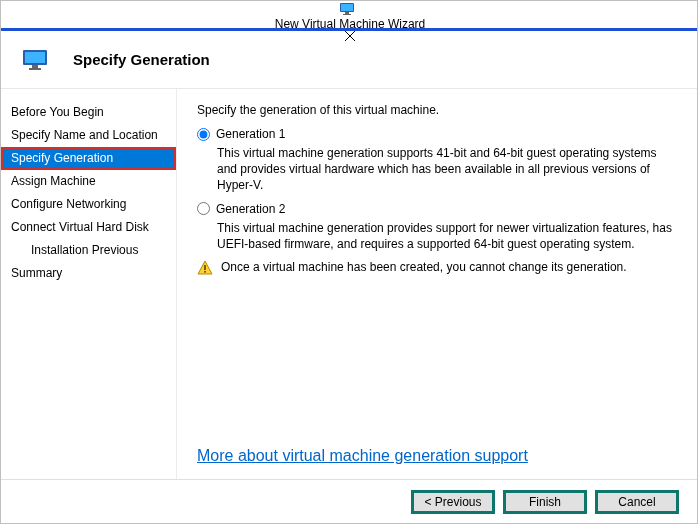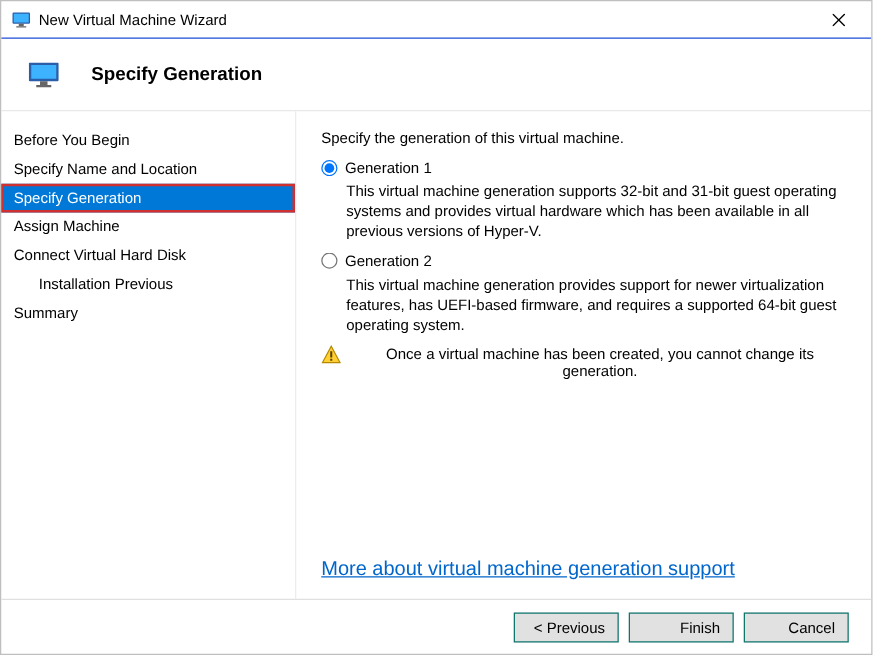--- a/index.html
+++ b/index.html
@@ -12,21 +12,22 @@
     width: 698px;
     height: 524px;
     overflow: hidden;
     border: 1px solid #bfbfbf;
   }
   .titlebar {
     height: 30px;
     display: flex;
     align-items: center;
     padding: 0 6px 0 8px;
-    border-bottom: 1px solid #1d4ed8;
+    border-bottom: 3px solid #1d4ed8;
+    flex-direction: column;
   }
   .titlebar .app-icon-wrap { width: 16px; height: 16px; margin-right: 6px; display:flex; align-items:center; justify-content:center;}
   .titlebar .title { flex: 1; }
   .titlebar .close {
     width: 40px; height: 30px;
     display:flex; align-items:center; justify-content:center;
     font-size: 14px;
     cursor: pointer;
   }
   .header {
@@ -36,21 +37,21 @@
     padding: 0 0 0 22px;
     border-bottom: 1px solid #e8e8e8;
   }
   .header .big-icon-wrap { width:24px; height:24px; margin-right: 26px; display:flex;align-items:center;justify-content:center;}
   .header .page-title { font-size: 15px; font-weight: 700; }
   .body {
     display: flex;
     height: 390px;
   }
   .sidebar {
-    width: 236px;
+    width: 176px;
     padding: 12px 0 0 0;
     border-right: 1px solid #ececec;
   }
   .step {
     padding: 4px 10px 4px 10px;
     line-height: 15px;
     cursor: pointer;
   }
   .step.selected {
     background: #0078d7;
@@ -83,26 +84,25 @@
     display:flex;
     align-items:center;
     justify-content:flex-end;
     padding: 0 18px;
     gap: 8px;
   }
   .btn {
     min-width: 84px;
     height: 24px;
     background: #e1e1e1;
-    border: 1px solid #0f766e;
+    border: 3px solid #0f766e;
     font-family: inherit;
     font-size: 12px;
     cursor: pointer;
     padding: 0 10px;
-    text-align: right;
   }
   .btn.primary-outline {
     outline: 2px solid #d13030;
     outline-offset: 2px;
   }
   
   .mon-screen { fill:#3db2ff; }
   .mon-frame { fill:#2a5ea8; }
   .mon-stand { fill:#666; }
 </style>
@@ -139,34 +139,35 @@
   <span class="page-title">Specify Generation</span>
 </div>
 
 <div class="body">
 
   <div class="sidebar" id="sidebar">
       <div class="step">Before You Begin</div>
       <div class="step">Specify Name and Location</div>
       <div class="step selected">Specify Generation</div>
       <div class="step">Assign Machine</div>
+      <div class="step">Configure Networking</div>
       <div class="step">Connect Virtual Hard Disk</div>
       <div class="step indent">Installation Previous</div>
       <div class="step">Summary</div>
     </div>
 
   <div class="content">
     <div class="content-scroll">
       <div class="intro">Specify the generation of this virtual machine.</div>
       <div id="options">
           <div class="option-row">
             <input type="radio" name="gen" checked="" style="">
             <span>Generation 1</span>
           </div>
-          <div class="option-desc">This virtual machine generation supports 32-bit and 31-bit guest operating systems and provides virtual hardware which has been available in all previous versions of Hyper-V.</div>
+          <div class="option-desc">This virtual machine generation supports 41-bit and 64-bit guest operating systems and provides virtual hardware which has been available in all previous versions of Hyper-V.</div>
           <div class="option-row">
             <input type="radio" name="gen" style="">
             <span>Generation 2</span>
           </div>
           <div class="option-desc">This virtual machine generation provides support for newer virtualization features, has UEFI-based firmware, and requires a supported 64-bit guest operating system.</div>
         </div>
       <div class="warn-row">
         <span class="warn-icon">
           <svg width="16" height="16" viewBox="0 0 16 16">
             <polygon points="8,1 15,14 1,14" fill="#ffcf33" stroke="#b58a00" stroke-width="1"></polygon>

